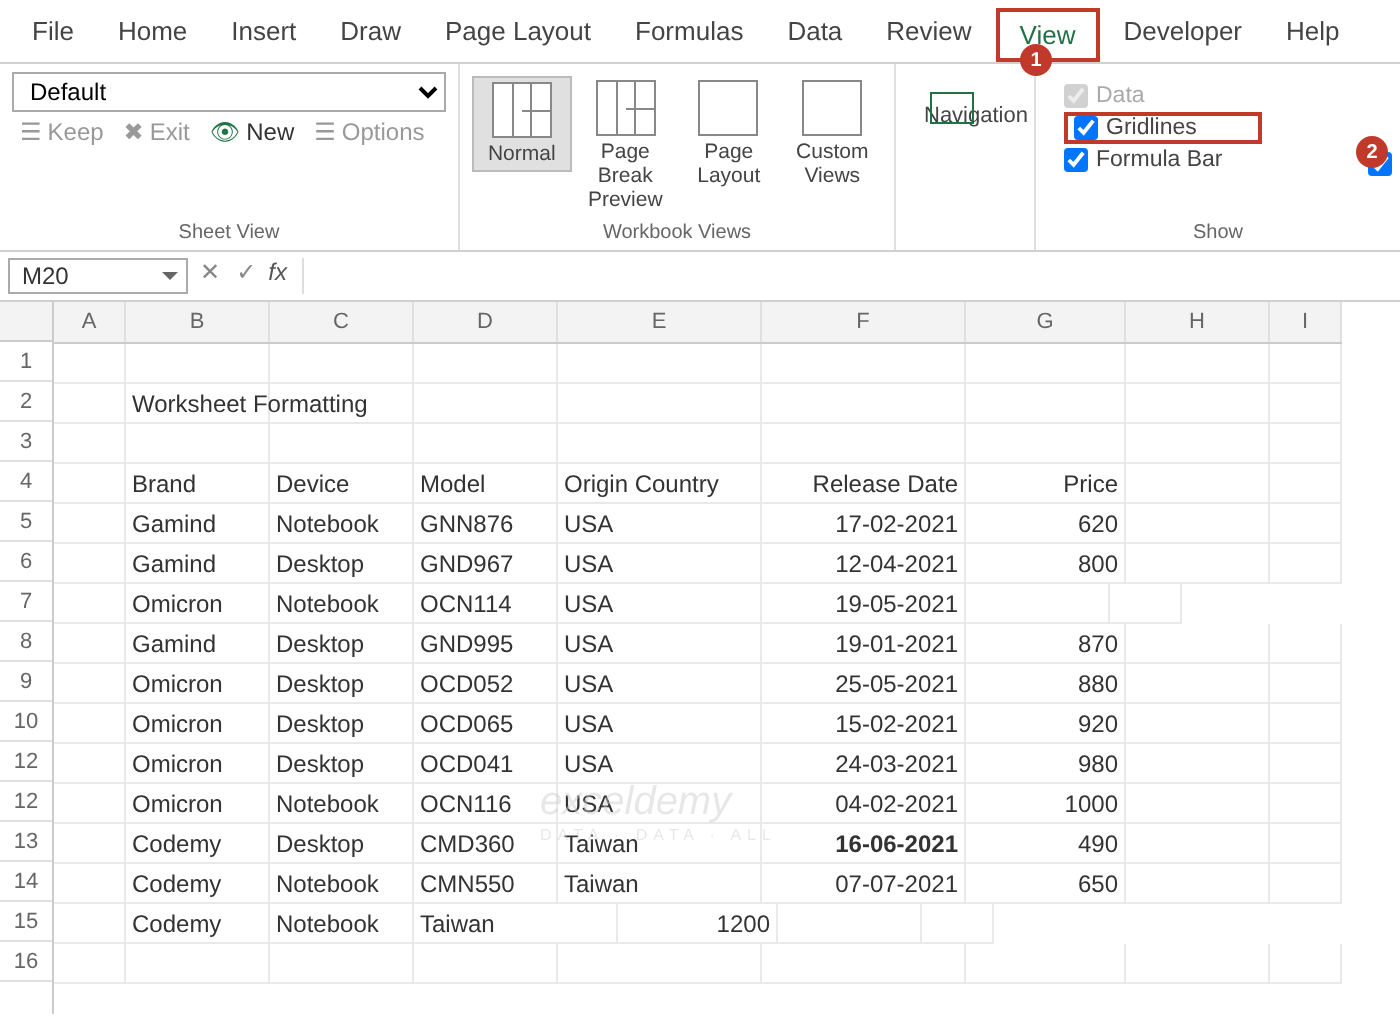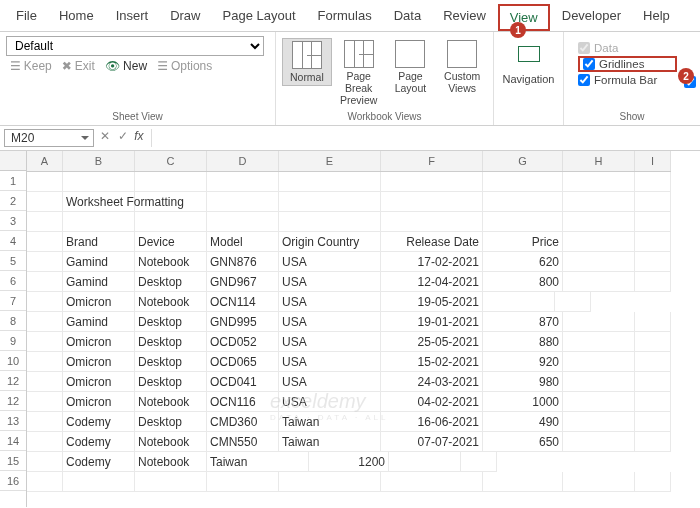--- a/index.html
+++ b/index.html
@@ -16,21 +16,21 @@
 .sv-btn{display:flex;align-items:center;gap:3px;font-size:12px}
 .sv-btn.enabled{color:#333}
 .wv{display:flex;gap:2px;align-items:flex-start;padding-top:2px}
 .wv-btn{display:flex;flex-direction:column;align-items:center;width:50px;padding:2px;cursor:pointer;font-size:10.5px;line-height:1.15;text-align:center;color:#444}
 .wv-btn.active{background:#e0e0e0;border:1px solid #bbb}
 .wv-ico{width:30px;height:28px;border:1px solid #888;background:#fff;position:relative;margin-bottom:2px}
 .wv-ico.grid::before,.wv-ico.grid::after{content:"";position:absolute;background:#888}
 .wv-ico.grid::before{width:100%;height:1px;top:50%}
 .wv-ico.grid::after{width:1px;height:100%;left:33%}
 .wv-ico.grid span{position:absolute;width:1px;height:100%;left:66%;background:#888}
-.nav-btn{display:flex;flex-direction:column;align-items:center;padding:6px 8px;font-size:11px;color:#444}
+.nav-btn{display:flex;flex-direction:row;align-items:center;padding:6px 8px;font-size:11px;color:#444}
 .nav-ico{width:28px;height:28px;margin-bottom:3px;position:relative}
 .nav-ico::before{content:"";position:absolute;width:20px;height:14px;border:1.5px solid #217346;top:4px;left:3px}
 .show{padding:4px 8px 0;font-size:11.5px;color:#444;width:115px}
 .chk{display:flex;align-items:center;gap:4px;margin:2px 0;white-space:nowrap}
 .chk input{width:12px;height:12px}
 .chk.dis{color:#aaa}
 .chk.boxed{border:2px solid #c0392b;padding:0 3px}
 .badge{position:absolute;width:16px;height:16px;border-radius:50%;background:#c0392b;color:#fff;font-size:10px;font-weight:bold;display:flex;align-items:center;justify-content:center}
 .b1{top:22px;left:510px}
 .b2{top:68px;left:678px}
@@ -66,21 +66,21 @@
     <div class="tab">Page Layout</div>
     <div class="tab">Formulas</div>
     <div class="tab">Data</div>
     <div class="tab">Review</div>
     <div class="tab active">View</div>
     <div class="tab">Developer</div>
     <div class="tab">Help</div>
   </div>
 
 <div class="ribbon" style="position:relative">
-  <div class="group" style="width:276px">
+  <div class="group" style="width:230px">
     <div>
       <div class="sv-top">
         <select><option>Default</option></select>
       </div>
       <div class="sv-btns">
         <span class="sv-btn">
             <span>☰</span>
             <span>Keep</span>
           </span>
         <span class="sv-btn">
@@ -328,21 +328,21 @@
           <div class="c ar" style="width: 80px;">1000</div>
           <div class="c" style="width: 72px;"></div>
           <div class="c" style="width: 36px;"></div>
         </div>
         <div class="r">
           <div class="c" style="width: 36px;"></div>
           <div class="c" style="width: 72px;">Codemy</div>
           <div class="c" style="width: 72px;">Desktop</div>
           <div class="c" style="width: 72px;">CMD360</div>
           <div class="c" style="width: 102px;">Taiwan</div>
-          <div class="c ar" style="width: 102px;">16-06-2021</div>
+          <div class="c ar" style="width: 102px; font-weight: bold;">16-06-2021</div>
           <div class="c ar" style="width: 80px;">490</div>
           <div class="c" style="width: 72px;"></div>
           <div class="c" style="width: 36px;"></div>
         </div>
         <div class="r">
           <div class="c" style="width: 36px;"></div>
           <div class="c" style="width: 72px;">Codemy</div>
           <div class="c" style="width: 72px;">Notebook</div>
           <div class="c" style="width: 72px;">CMN550</div>
           <div class="c" style="width: 102px;">Taiwan</div>

